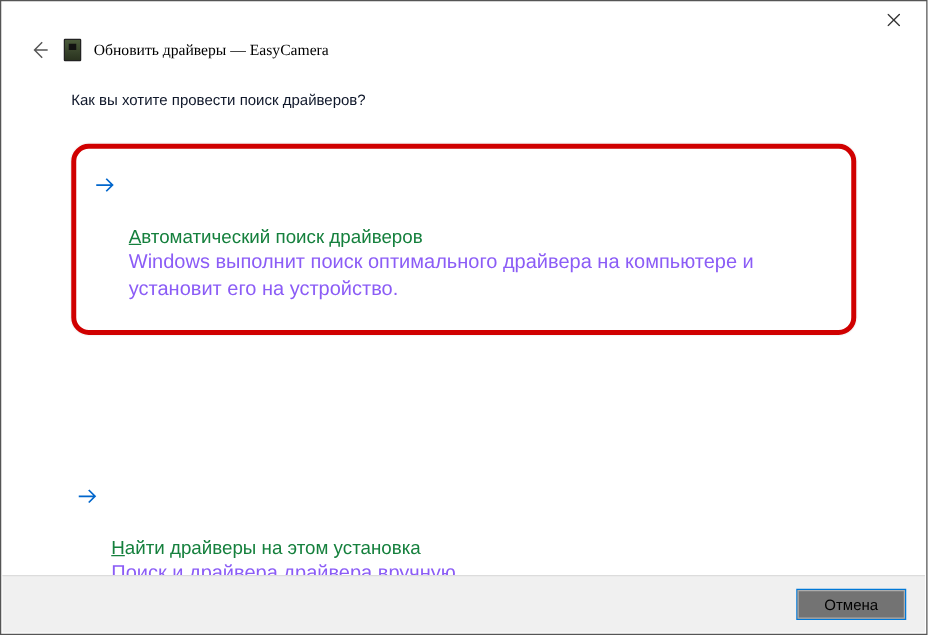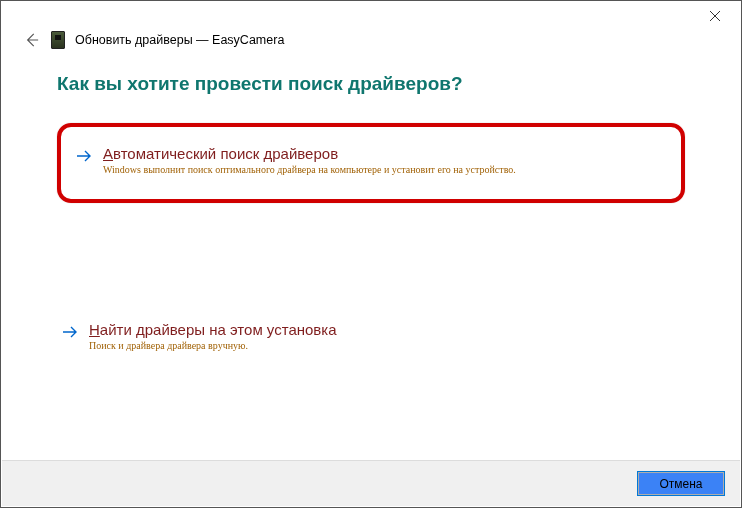--- a/index.html
+++ b/index.html
@@ -22,20 +22,21 @@
     width: 40px; height: 28px;
     display: flex; align-items: center; justify-content: center;
     color: #333;
   }
   .close-btn svg { width: 10px; height: 10px; }
   .header-row {
     display: flex;
     align-items: center;
     padding: 0 18px 6px 22px;
     gap: 10px;
+    font-family: Liberation Serif, serif;
   }
   .back-arrow {
     color: #555;
     display: flex; align-items: center; justify-content: center;
     width: 18px; height: 18px;
   }
   .back-arrow svg { width: 14px; height: 14px; }
   .device-icon {
     width: 14px; height: 18px;
     background: linear-gradient(#4a5a3a, #2a331f);
@@ -50,50 +51,49 @@
     background: #111;
   }
   .header-title {
     font-size: 12.5px;
     color: #000;
   }
   .content {
     padding: 18px 56px 0 56px;
   }
   .question {
-    font-size: 19px;
-    color: #0f766e;
+    font-size: 12px;
+    color: #0f172a;
     margin-bottom: 28px;
-    font-weight: bold;
   }
   .option {
     display: flex;
     align-items: flex-start;
     gap: 10px;
     padding: 8px 4px;
     cursor: pointer;
   }
   .option .arrow {
     color: #0066cc;
     flex-shrink: 0;
     padding-top: 2px;
   }
   .option .arrow svg { width: 18px; height: 18px; }
   .option-body { flex: 1; }
   .option-title {
     font-size: 15px;
-    color: #7f1d1d;
+    color: #15803d;
+    margin-top: 44px;
   }
   .option-title::first-letter { text-decoration: underline; }
   .option-desc {
-    font-size: 10px;
-    color: #a16207;
+    font-size: 16px;
+    color: #8b5cf6;
     margin-top: 1px;
     line-height: 1.35;
-    font-family: Liberation Serif, serif;
   }
   .highlight-box {
     border: 4px solid #d00000;
     border-radius: 14px;
     padding: 10px 16px 14px 10px;
     margin-bottom: 110px;
     box-shadow: 0 0 0 1px rgba(0,0,0,0.04);
   }
   .footer {
     position: absolute;
@@ -104,21 +104,21 @@
     display: flex;
     justify-content: flex-end;
     align-items: center;
     padding-right: 16px;
   }
   .btn-cancel {
     min-width: 86px;
     height: 23px;
     font-size: 12px;
     font-family: inherit;
-    background: #3b82f6;
+    background: #737373;
     border: 1px solid #adadad;
     box-shadow: 0 0 0 1px #0078d7;
     color: #000;
     cursor: pointer;
   }
 </style>
 </head>
 <body>
 
 <div class="titlebar">

